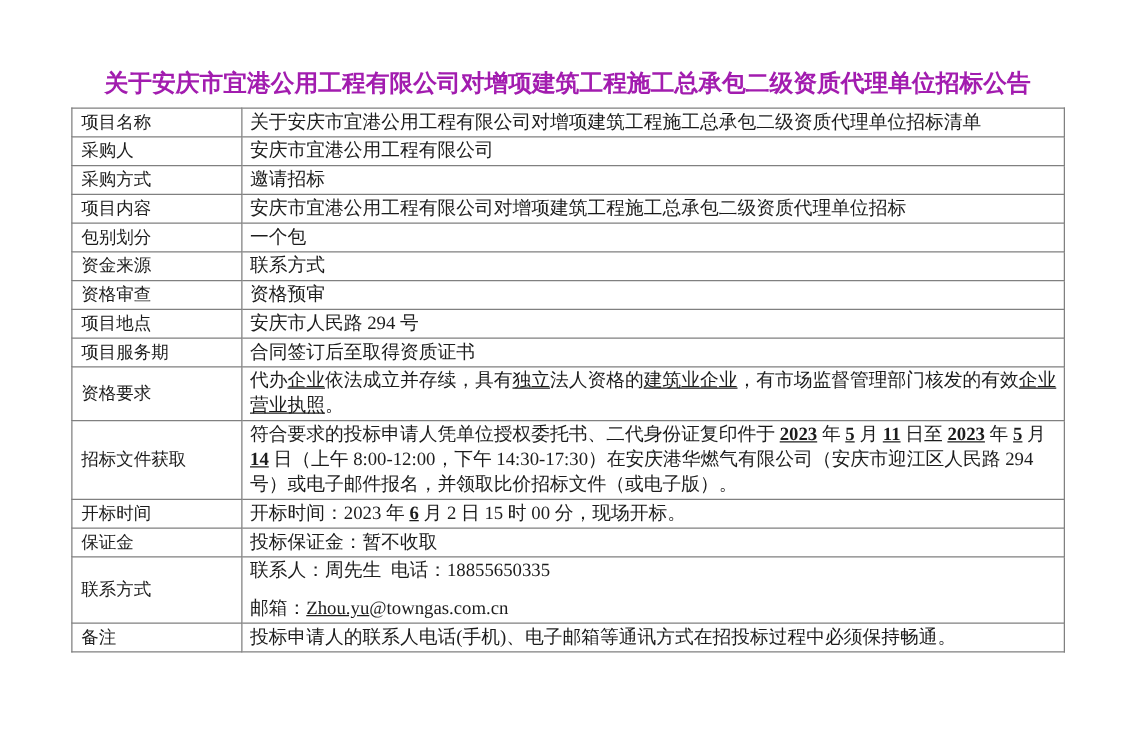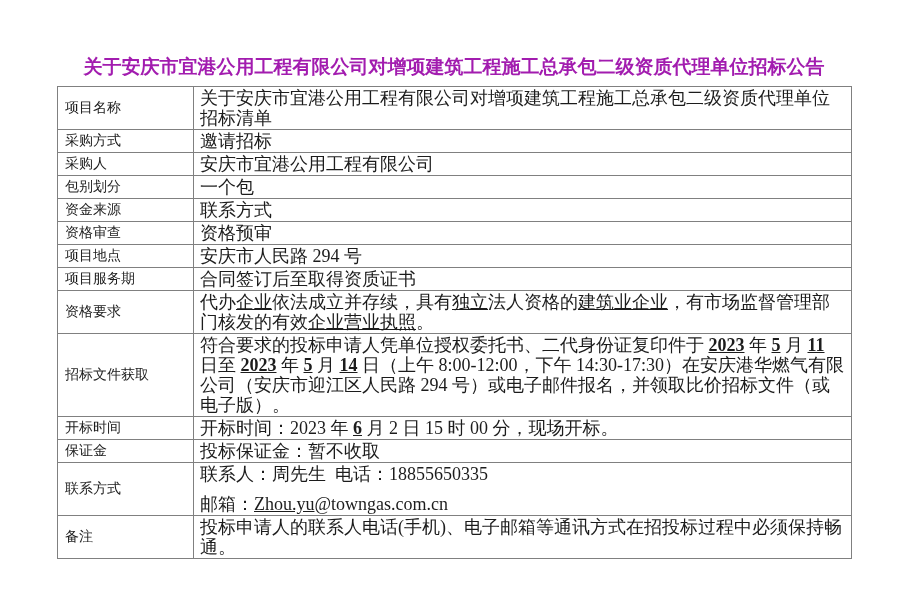--- a/index.html
+++ b/index.html
@@ -37,21 +37,21 @@
     vertical-align: middle;
     padding: 1px 6px;
     overflow: hidden;
   }
   tr { height: 23px; }
   td.label-cell {
     font-size: 14px;
     padding-left: 7px;
   }
   td.value-cell {
-    font-size: 18px;
+    font-size: 15px;
   }
   .para {
     white-space: pre-wrap;
     line-height: 20px;
     margin: 0;
   }
   .para + .para { margin-top: 10px; }
   .seg-b { font-weight: bold; }
   .seg-u { text-decoration: underline; }
 </style>
@@ -70,32 +70,40 @@
         <tr>
     <td class="label-cell">
       <span>项目名称</span>
     </td>
     <td class="value-cell">
             <div class="para"><span>关于安庆市宜港公用工程有限公司对增项建筑工程施工总承包二级资质代理单位招标清单</span></div>
           </td>
   </tr>
         <tr>
     <td class="label-cell">
+      <span>采购人</span>
+    </td>
+    <td class="value-cell">
+            <div class="para"><span>安庆市宜港公用工程有限公司</span></div>
+          </td>
+  </tr>
+        <tr>
+    <td class="label-cell">
       <span>采购方式</span>
     </td>
     <td class="value-cell">
             <div class="para"><span>邀请招标</span></div>
           </td>
   </tr>
         <tr>
     <td class="label-cell">
-      <span>采购人</span>
+      <span>项目内容</span>
     </td>
     <td class="value-cell">
-            <div class="para"><span>安庆市宜港公用工程有限公司</span></div>
+            <div class="para"><span>安庆市宜港公用工程有限公司对增项建筑工程施工总承包二级资质代理单位招标</span></div>
           </td>
   </tr>
         <tr>
     <td class="label-cell">
       <span>包别划分</span>
     </td>
     <td class="value-cell">
             <div class="para"><span>一个包</span></div>
           </td>
   </tr>

